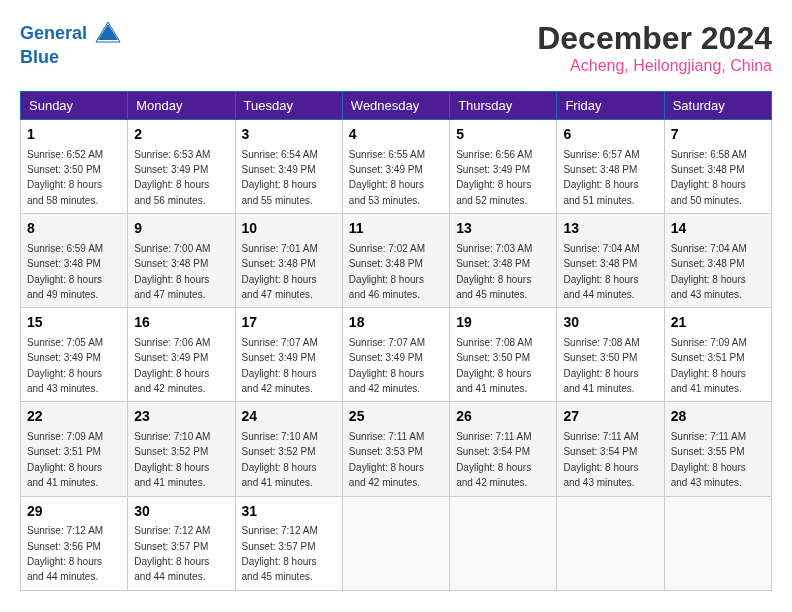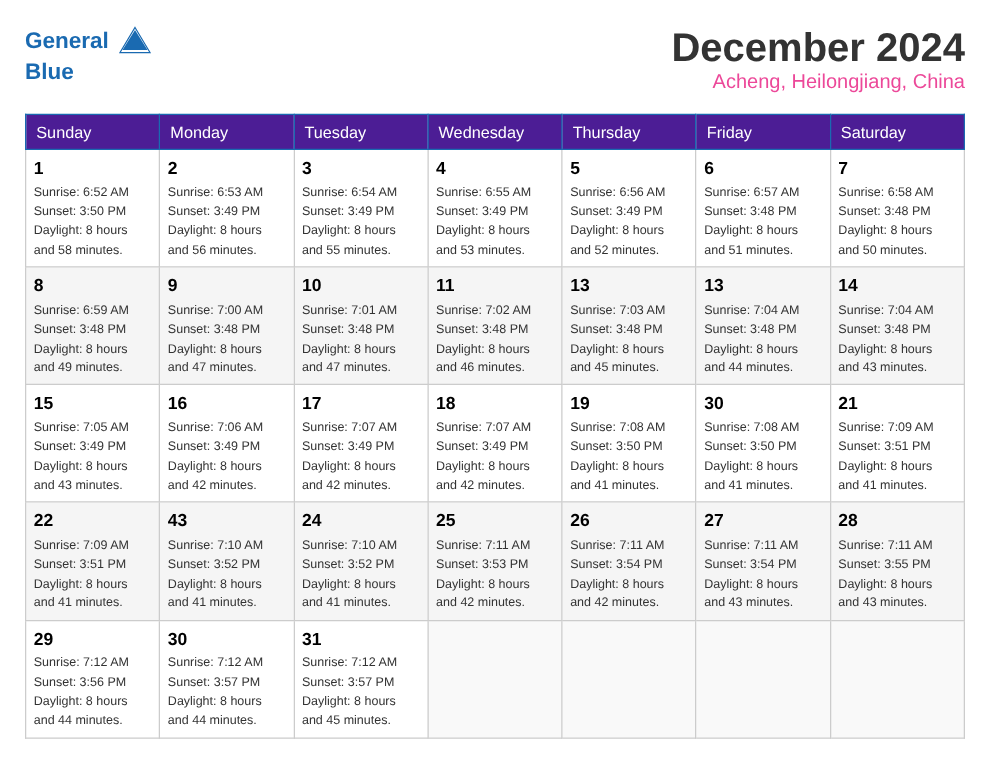--- a/index.html
+++ b/index.html
@@ -164,21 +164,21 @@
         <td><span class="day-number">19</span>
 <span class="day-info">Sunrise: 7:08 AM<br>Sunset: 3:50 PM<br>Daylight: 8 hours and 41 minutes.</span></td>
         <td><span class="day-number">30</span>
 <span class="day-info">Sunrise: 7:08 AM<br>Sunset: 3:50 PM<br>Daylight: 8 hours and 41 minutes.</span></td>
         <td><span class="day-number">21</span>
 <span class="day-info">Sunrise: 7:09 AM<br>Sunset: 3:51 PM<br>Daylight: 8 hours and 41 minutes.</span></td>
       </tr>
       <tr>
         <td><span class="day-number">22</span>
 <span class="day-info">Sunrise: 7:09 AM<br>Sunset: 3:51 PM<br>Daylight: 8 hours and 41 minutes.</span></td>
-        <td><span class="day-number">43</span>
+        <td><span class="day-number">23</span>
 <span class="day-info">Sunrise: 7:10 AM<br>Sunset: 3:52 PM<br>Daylight: 8 hours and 41 minutes.</span></td>
         <td><span class="day-number">24</span>
 <span class="day-info">Sunrise: 7:10 AM<br>Sunset: 3:52 PM<br>Daylight: 8 hours and 41 minutes.</span></td>
         <td><span class="day-number">25</span>
 <span class="day-info">Sunrise: 7:11 AM<br>Sunset: 3:53 PM<br>Daylight: 8 hours and 42 minutes.</span></td>
         <td><span class="day-number">26</span>
 <span class="day-info">Sunrise: 7:11 AM<br>Sunset: 3:54 PM<br>Daylight: 8 hours and 42 minutes.</span></td>
         <td><span class="day-number">27</span>
 <span class="day-info">Sunrise: 7:11 AM<br>Sunset: 3:54 PM<br>Daylight: 8 hours and 43 minutes.</span></td>
         <td><span class="day-number">28</span>

